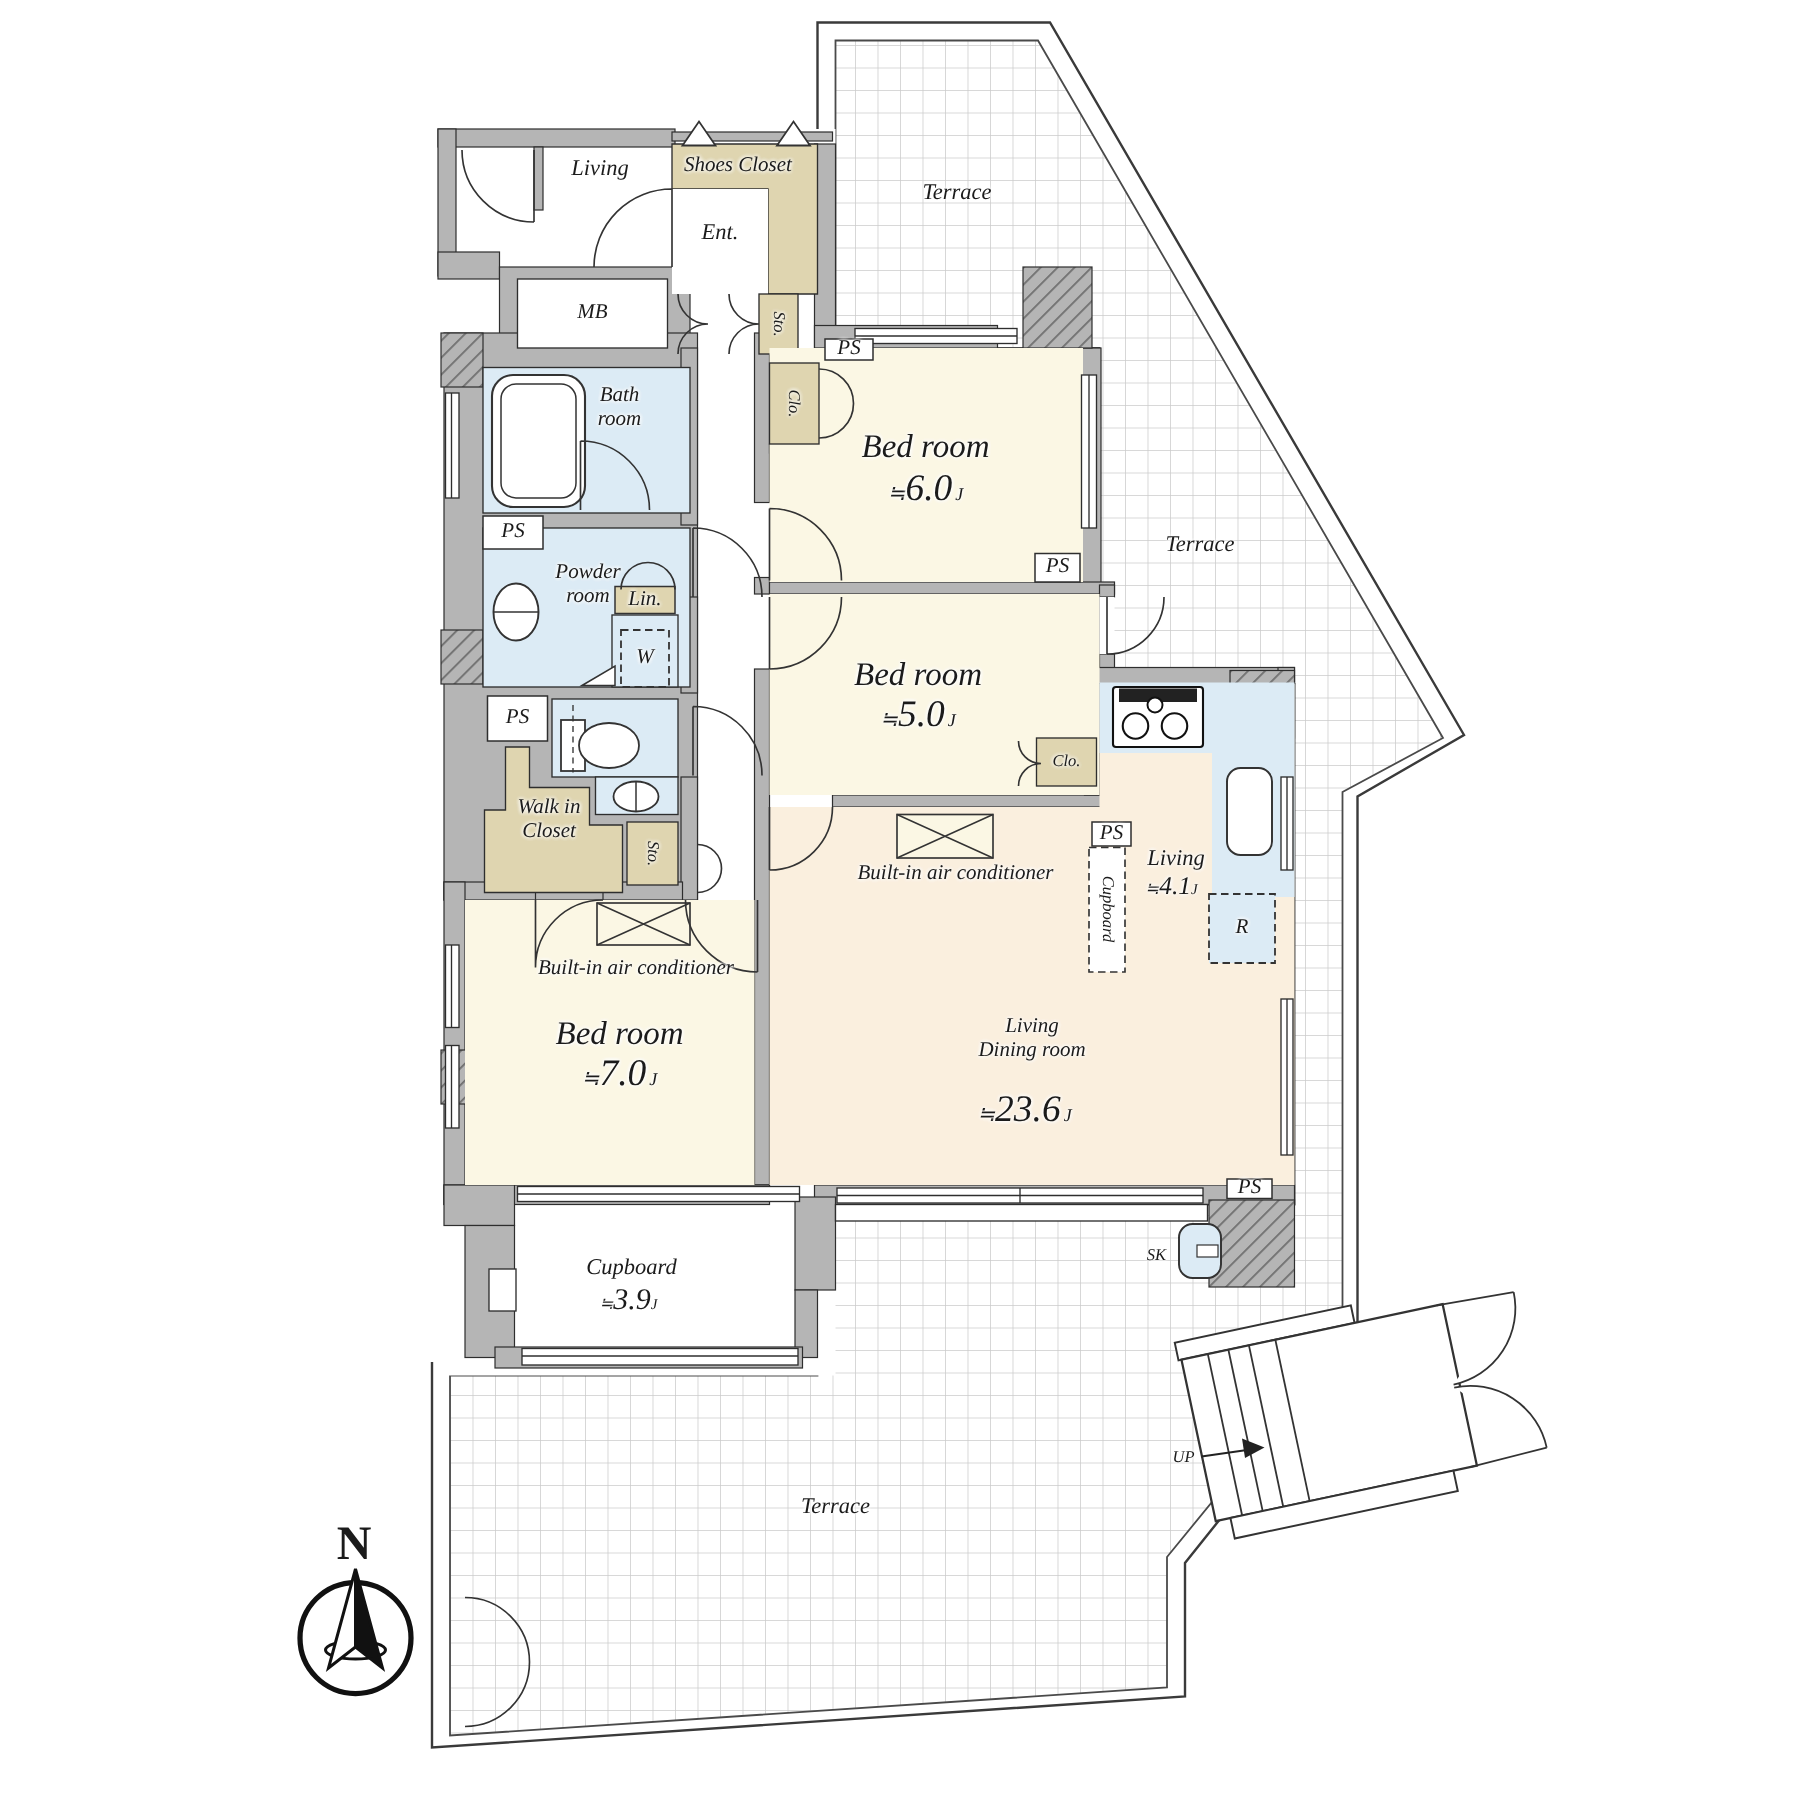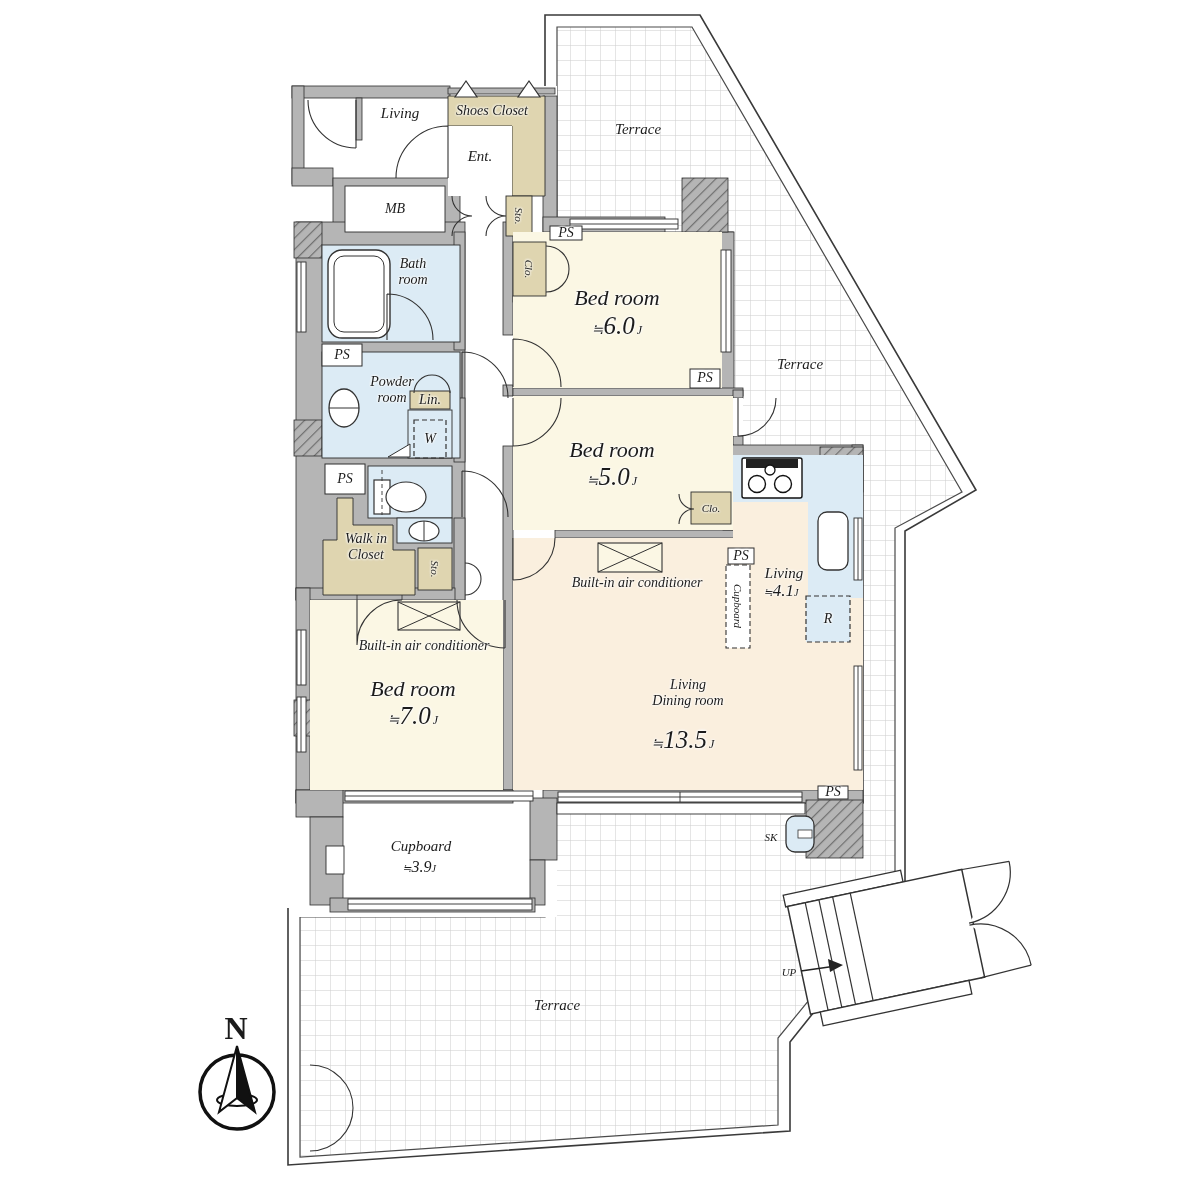--- a/index.html
+++ b/index.html
@@ -267,24 +267,24 @@
 <div class="lbl sz" style="left:612px;top:477px"><span class="apx">≒</span><span class="num">5.0</span><span class="unit">J</span></div>
 
 <div class="lbl room-name" style="left:413px;top:689px">Bed room</div>
 <div class="lbl sz" style="left:413px;top:716px"><span class="apx">≒</span><span class="num">7.0</span><span class="unit">J</span></div>
 
 <div class="lbl mid" style="left:784px;top:573px">Living</div>
 <div class="lbl szk" style="left:781px;top:591px"><span class="apx">≒</span><span class="num">4.1</span><span class="unit">J</span></div>
 
 <div class="lbl big" style="left:688px;top:693px">Living
 Dining room</div>
-<div class="lbl sz" style="left:683px;top:740px"><span class="apx">≒</span><span class="num">13.5</span><span class="unit">J</span></div>
+<div class="lbl sz" style="left:683px;top:740px"><span class="apx">≒</span><span class="num">23.6</span><span class="unit">J</span></div>
 
 <div class="lbl mid" style="left:421px;top:846px">Cupboard</div>
-<div class="lbl szk" style="left:419px;top:867px"><span class="apx">≒</span><span class="num" style="font-size:16px">3.9</span><span class="unit">J</span></div>
+<div class="lbl szk" style="left:419px;top:867px"><span class="apx">≒</span><span class="num" style="font-size:20px">3.9</span><span class="unit">J</span></div>
 
 <div class="lbl sm" style="left:637px;top:583px">Built-in air conditioner</div>
 <div class="lbl sm" style="left:424px;top:646px">Built-in air conditioner</div>
 
 <div class="lbl sm" style="left:828px;top:619px">R</div>
 <div class="lbl xs" style="left:771px;top:837px">SK</div>
 
 <div class="lbl mid" style="left:638px;top:129px">Terrace</div>
 <div class="lbl mid" style="left:800px;top:364px">Terrace</div>
 <div class="lbl mid" style="left:557px;top:1005px">Terrace</div>

